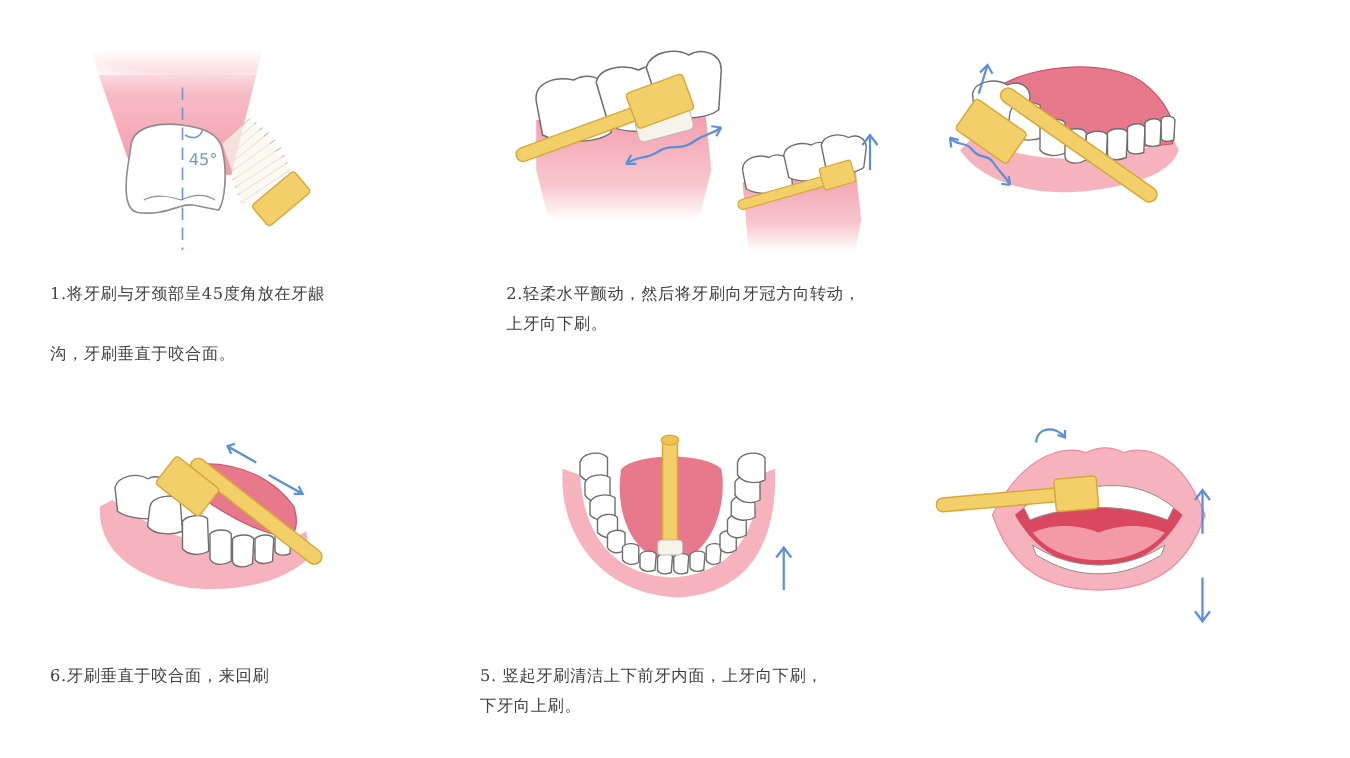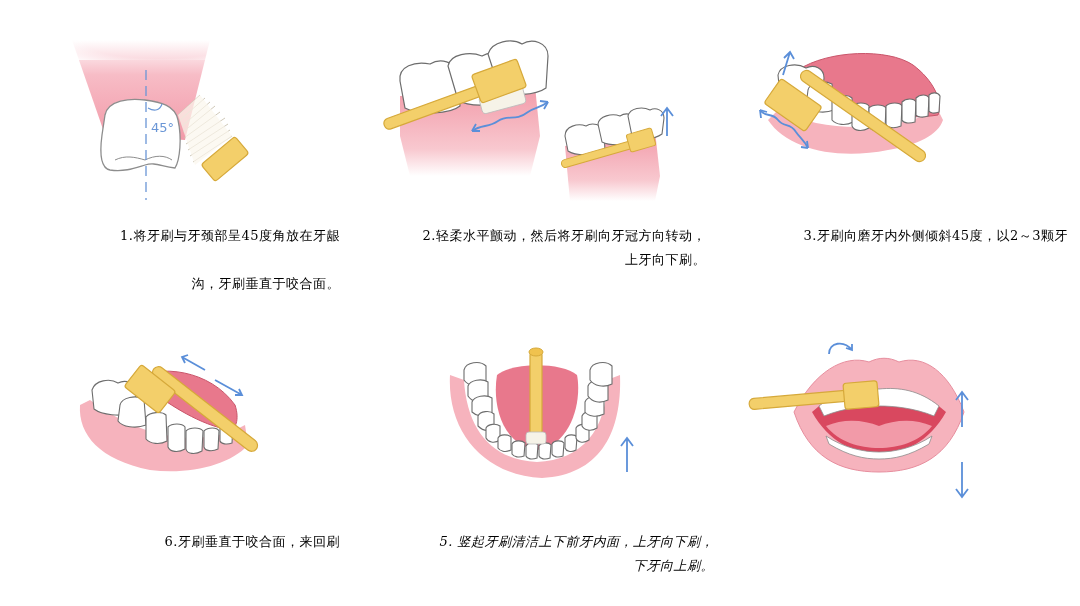--- a/index.html
+++ b/index.html
@@ -1,19 +1,19 @@
 <!DOCTYPE html>
 <html><head>
 <meta charset="utf-8">
 <style>
   html,body{margin:0;padding:0;background:#ffffff;}
   body{width:1080px;height:606px;position:relative;overflow:hidden;font-family:"DejaVu Serif","Liberation Serif",serif;}
   .panel{position:absolute;}
   .illus{position:absolute;}
-  .caption{position:absolute;color:#000000;font-size:13px;line-height:24px;letter-spacing:0.5px;margin:0;text-align:right;}
+  .caption{position:absolute;color:#404040;font-size:13px;line-height:24px;letter-spacing:0.5px;margin:0;}
   svg{display:block;overflow:visible;}
 </style>
 </head>
 <body>
 
 <div class="panel" style="left:0;top:0;width:360px;height:300px;">
   <div class="illus" style="left:60px;top:20px;width:200px;height:190px;">
     <svg width="200" height="190" viewBox="0 0 200 190">
       <defs>
         <linearGradient id="g1gum" x1="0" y1="0" x2="0" y2="1">
@@ -53,21 +53,21 @@
       <rect x="143" y="128" width="44" height="22" rx="3" transform="rotate(-40 165 139)" fill="#f3cf6a" stroke="#d6a93a" stroke-width="1.2"></rect>
     </svg>
   </div>
   <p class="caption" style="left:40px;top:224px;width:300px;">
     <span>1.将牙刷与牙颈部呈45度角放在牙龈</span><br>
     <br>
     <span>沟，牙刷垂直于咬合面。</span>
   </p>
 </div>
 
-<div class="panel" style="left:352px;top:0;width:360px;height:300px;">
+<div class="panel" style="left:381px;top:0;width:360px;height:300px;">
   <div class="illus" style="left:18px;top:36px;width:320px;height:170px;">
     <svg width="320" height="170" viewBox="0 0 320 170">
       <defs>
         <linearGradient id="g2gum" x1="0" y1="0" x2="0" y2="1">
           <stop offset="0" stop-color="#f29aa8"></stop>
           <stop offset="0.7" stop-color="#f8c8cf"></stop>
           <stop offset="1" stop-color="#ffffff"></stop>
         </linearGradient>
       </defs>
 
@@ -129,21 +129,21 @@
         <rect x="40" y="70" width="150" height="12" rx="6" transform="rotate(35 115 76)" fill="#f3cf6a" stroke="#d6a93a" stroke-width="1.2"></rect>
         <rect x="20" y="50" width="50" height="30" rx="3" transform="rotate(35 45 65)" fill="#f3cf6a" stroke="#d6a93a" stroke-width="1.2"></rect>
       </g>
       <path d="M35 35 L42 12 M36 18 L42 12 L46 19" fill="none" stroke="#5b8fd9" stroke-width="1.8"></path>
       <path d="M12 70 C18 78 24 72 30 80 C36 88 42 82 48 92 C52 98 56 100 60 108" fill="none" stroke="#5b8fd9" stroke-width="1.8"></path>
       <path d="M12 70 L13 78 M12 70 L19 72" stroke="#5b8fd9" stroke-width="1.8" fill="none"></path>
       <path d="M60 108 L53 107 M60 108 L59 101" stroke="#5b8fd9" stroke-width="1.8" fill="none"></path>
     </svg>
   </div>
   <p class="caption" style="left:8px;top:224px;width:340px;">
-    <span>3.牙刷向磨牙内外侧倾斜45度，以2～3颗牙</span><br>
+    <br>
   </p>
 </div>
 
 <div class="panel" style="left:0;top:320px;width:360px;height:286px;">
   <div class="illus" style="left:70px;top:25px;width:210px;height:140px;">
     <svg width="210" height="140" viewBox="0 0 210 140">
       <path d="M10 60 C8 90 30 115 80 125 C120 130 160 120 178 100 L175 80 C140 100 80 100 20 55 Z" fill="#f6b3bd"></path>
       <path d="M60 35 C90 18 140 25 165 60 C170 75 165 85 160 85 C130 80 100 60 80 45 Z" fill="#e8788c" stroke="#c9556a" stroke-width="1"></path>
       <g fill="#ffffff" stroke="#6d6d6d" stroke-width="1.1">
         <path d="M22 45 C25 35 40 33 48 38 C56 34 66 38 66 48 L64 68 C50 72 32 70 24 64 Z"></path>
@@ -160,21 +160,21 @@
       </g>
       <path d="M135 25 L112 12 M118 10 L112 12 L115 18" fill="none" stroke="#5b8fd9" stroke-width="1.8"></path>
       <path d="M145 35 L172 50 M165 50 L172 50 L169 44" fill="none" stroke="#5b8fd9" stroke-width="1.8"></path>
     </svg>
   </div>
   <p class="caption" style="left:40px;top:210px;width:300px;">
     <span>6.牙刷垂直于咬合面，来回刷</span>
   </p>
 </div>
 
-<div class="panel" style="left:360px;top:320px;width:360px;height:286px;font-style:italic;">
+<div class="panel" style="left:360px;top:320px;width:360px;height:286px;">
   <div class="illus" style="left:82px;top:30px;width:210px;height:140px;">
     <svg width="210" height="140" viewBox="0 0 210 140">
       <path d="M8 25 C5 80 40 125 100 128 C160 125 180 80 178 25 L165 30 C165 80 140 110 95 112 C50 110 25 80 22 30 Z" fill="#f6b3bd"></path>
       <path d="M55 25 C70 12 120 12 135 25 C140 50 130 95 95 100 C60 95 50 55 55 25 Z" fill="#e8788c"></path>
       <g fill="#ffffff" stroke="#6d6d6d" stroke-width="1.1">
         <path d="M22 20 C24 12 38 10 44 16 L44 34 C36 38 26 36 22 30 Z"></path>
         <path d="M26 36 C28 30 40 28 46 32 L46 50 C38 54 30 52 26 46 Z"></path>
         <path d="M30 52 C32 46 44 44 50 48 L50 64 C42 68 34 66 30 62 Z"></path>
         <path d="M36 66 C38 61 48 60 52 64 L52 78 C46 82 40 80 36 76 Z"></path>
         <path d="M44 78 C46 74 54 73 58 76 L58 90 C52 94 46 92 44 88 Z"></path>

